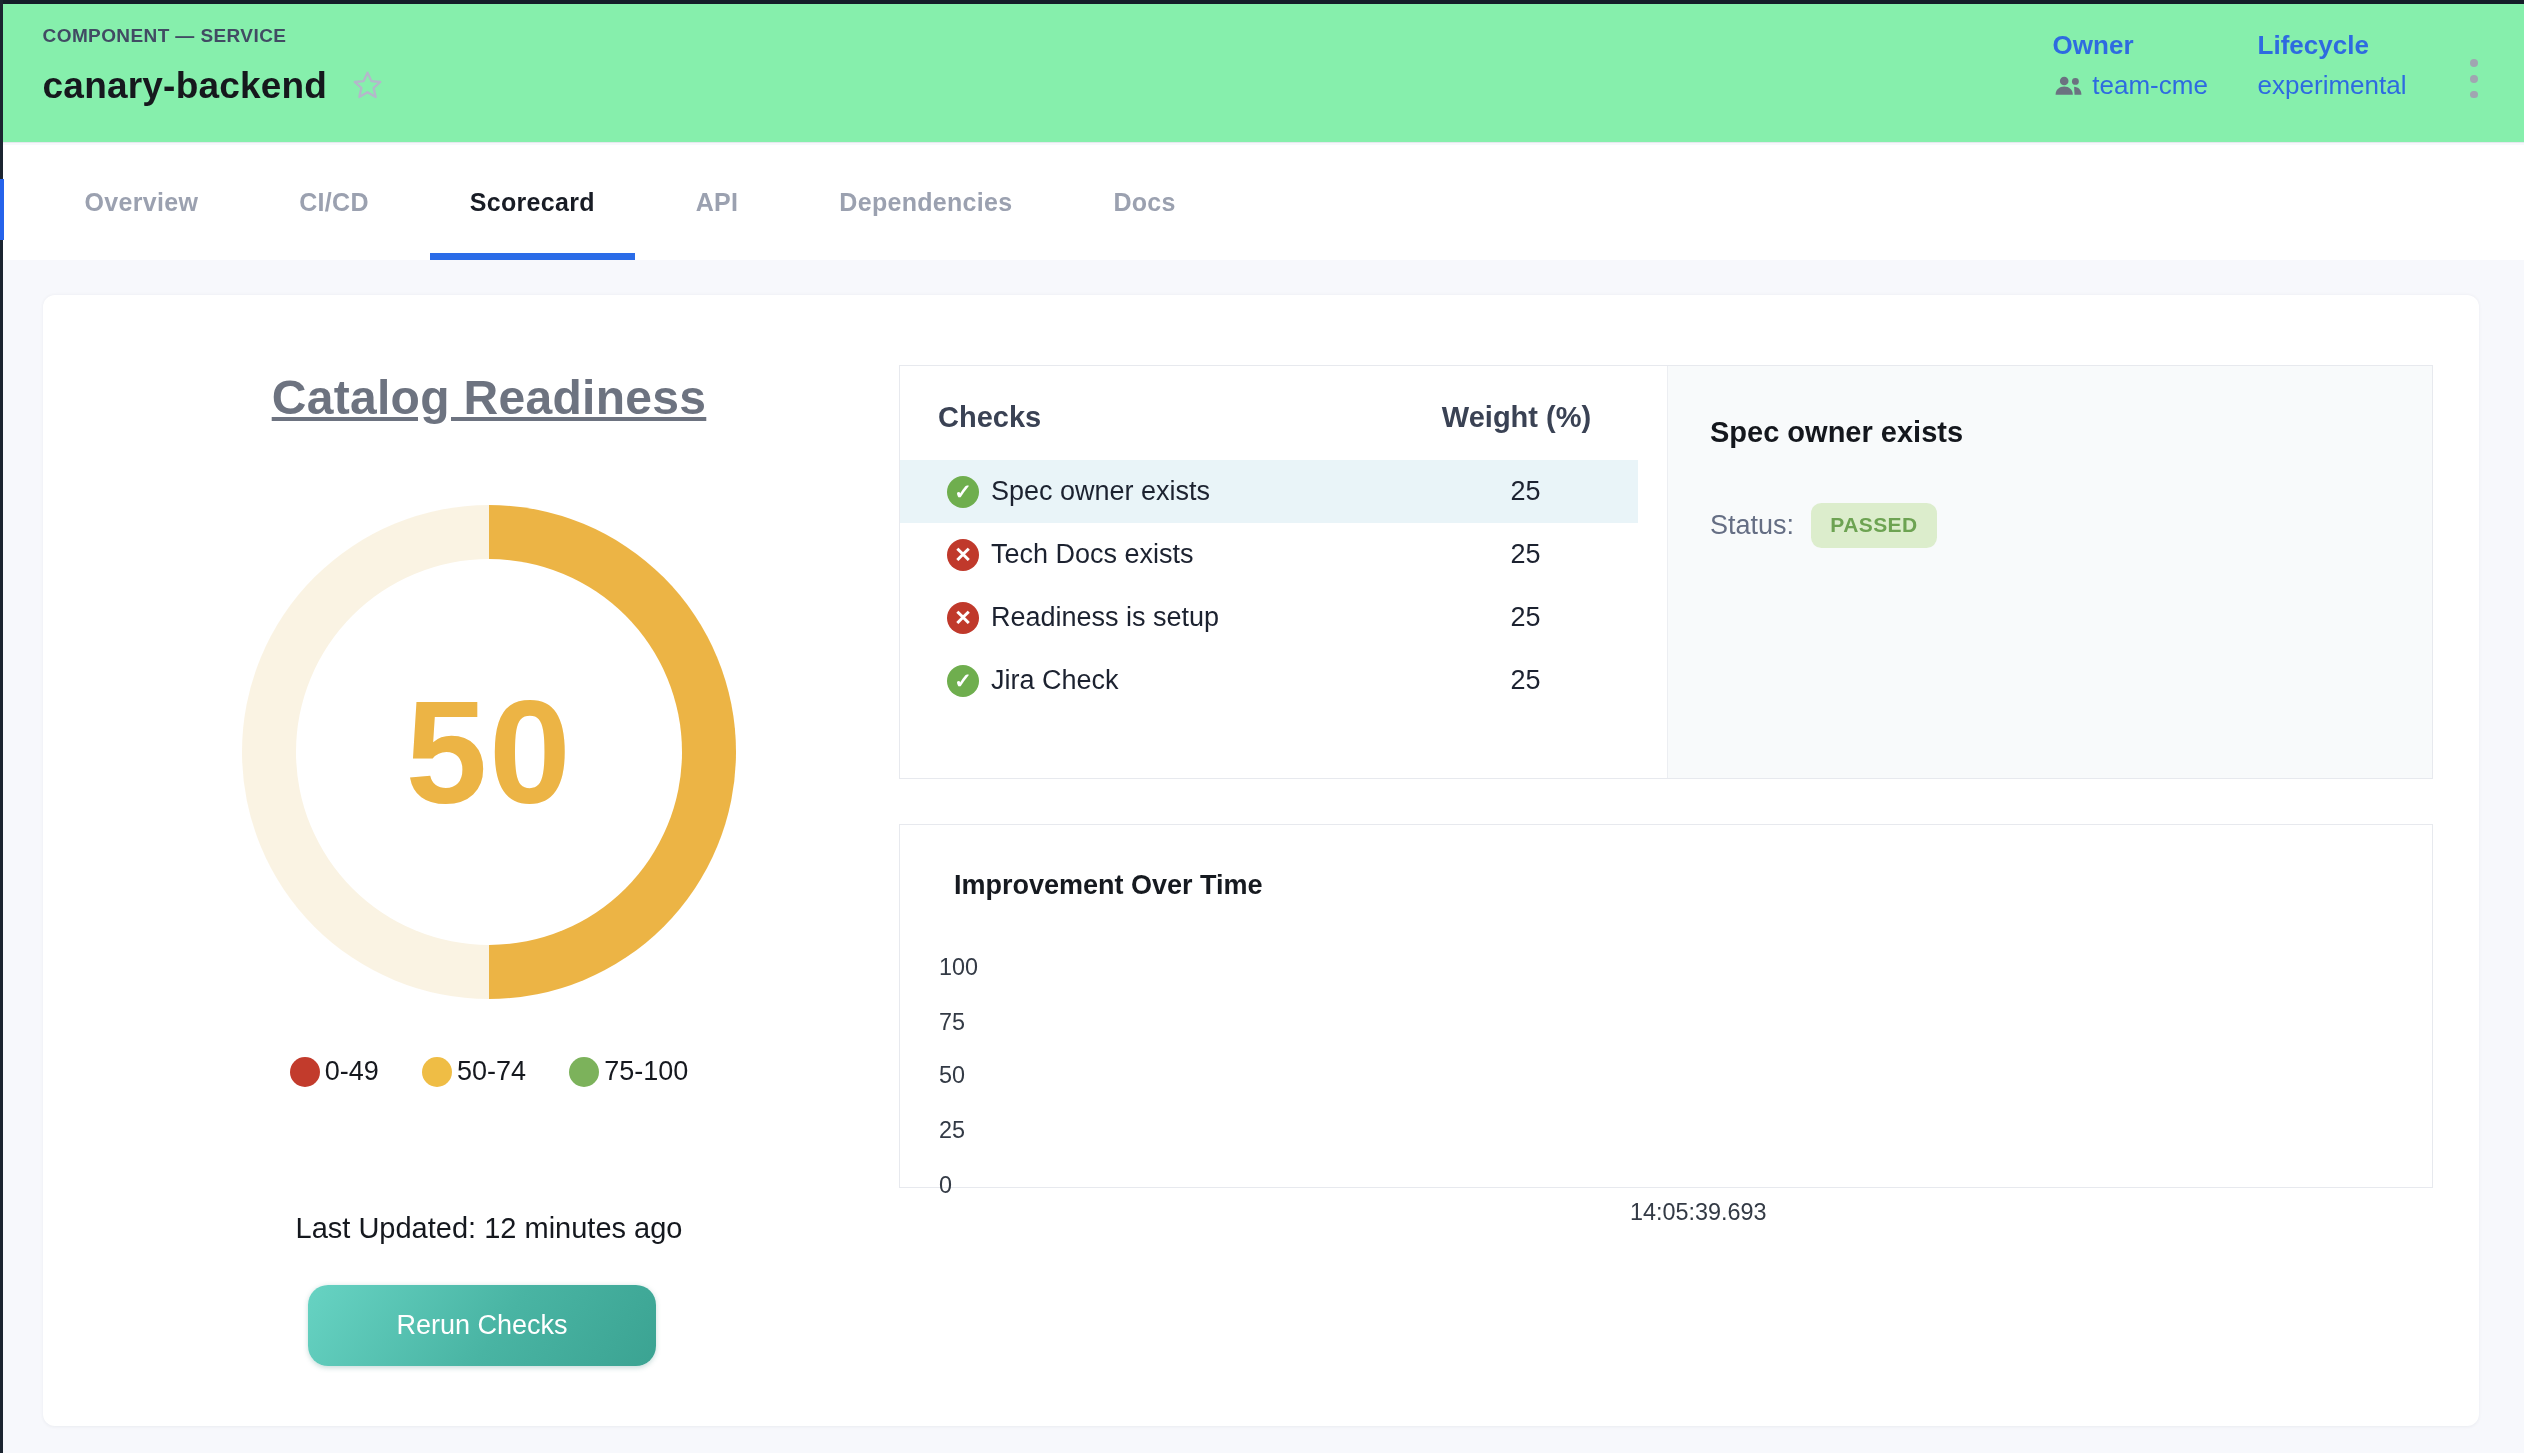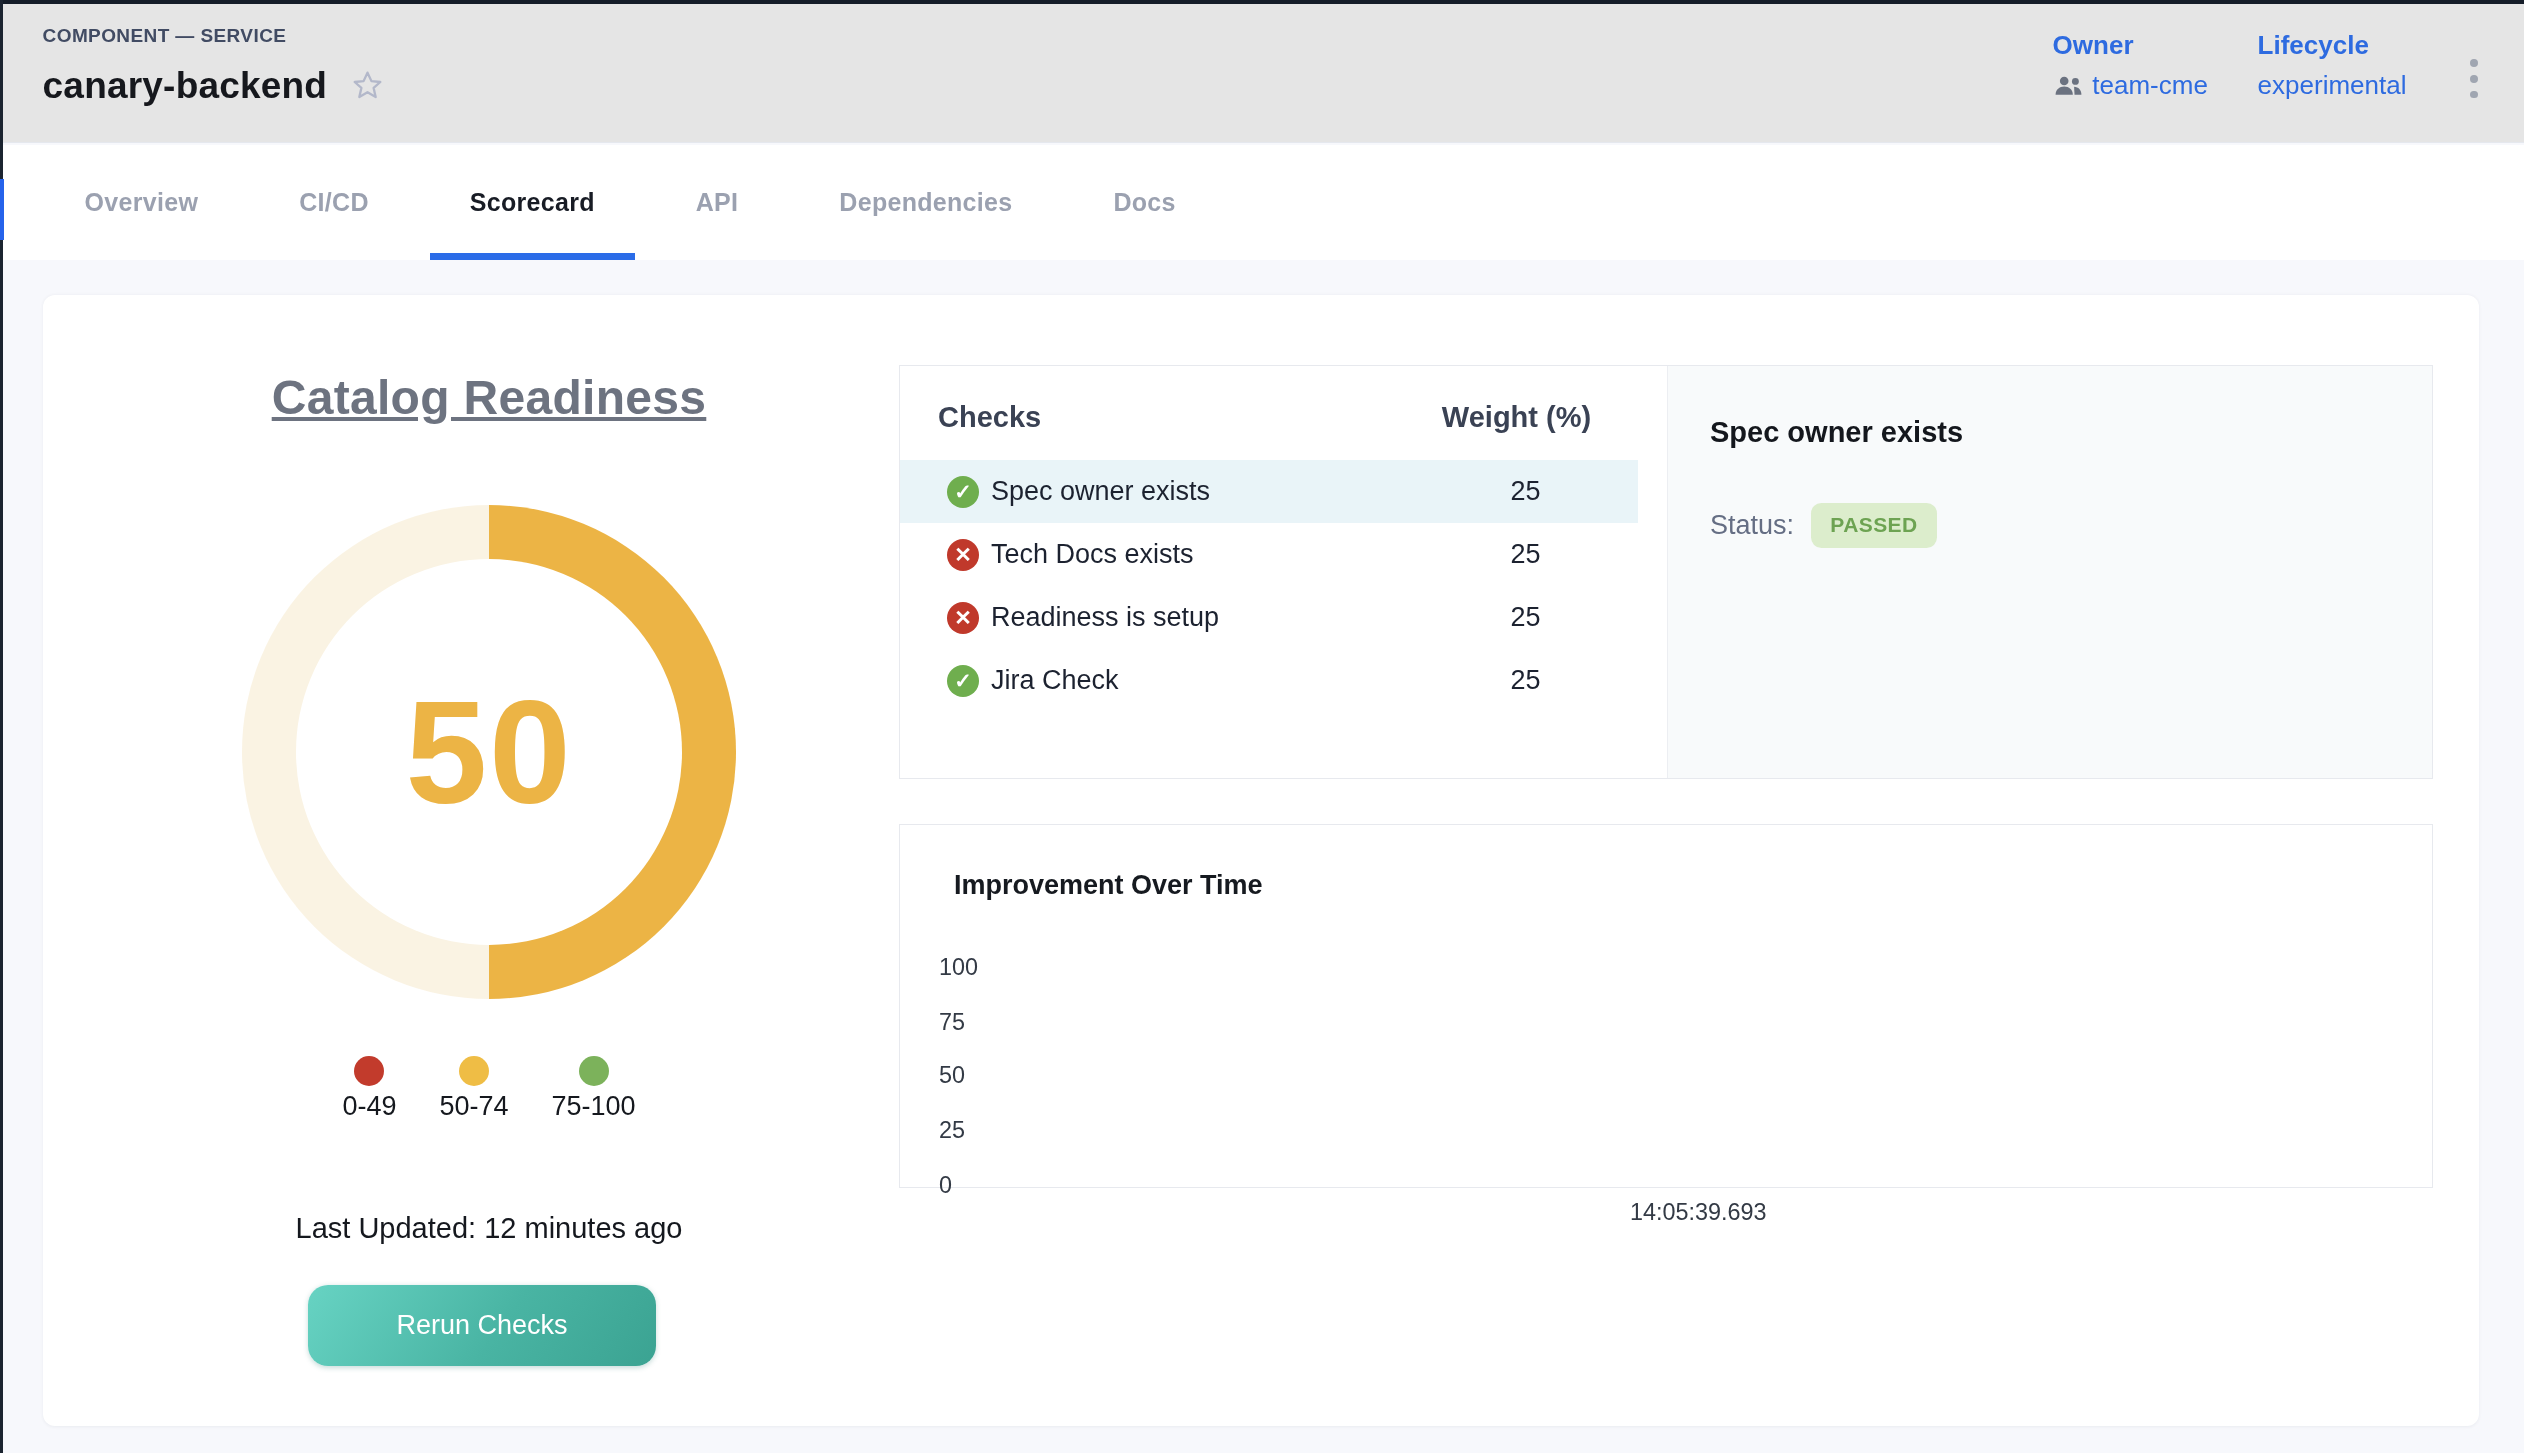--- a/index.html
+++ b/index.html
@@ -12,21 +12,21 @@
     color:#15181e;
   }
   
   .top-edge { position:absolute; top:0; left:0; width:100%; height:4.3px; background:#151d29; z-index:50; }
   .left-edge { position:absolute; top:0; left:0; width:2.6px; height:100%; background:#1b2430; z-index:50; }
   .left-accent { position:absolute; top:179px; left:0; width:3.5px; height:61px; background:#2563eb; z-index:51; }
 
   
   .header {
     position:absolute; top:4.3px; left:2.6px; right:0; height:139px;
-    background:#e5e5e5; border-bottom:1.7px solid #e5e8ee; padding:21px 0 0 40px;
+    background:#86efac; border-bottom:1.7px solid #e5e8ee; padding:21px 0 0 40px;
   }
   .eyebrow { font-size:19px; font-weight:600; letter-spacing:0.4px; color:#414b63; }
   .title-row { display:flex; align-items:center; gap:22.5px; margin-top:17.3px; }
   .entity-title { font-size:37px; font-weight:700; color:#16181d; letter-spacing:0.2px; }
   .star { width:35px; height:35px; display:block; cursor:pointer; }
   .meta-block { display:flex; flex-direction:column; gap:8.7px; }
   .meta-owner { position:absolute; left:2050px; top:26px; }
   .meta-lifecycle { position:absolute; left:2255px; top:26px; }
   .meta-label { font-size:26px; font-weight:700; color:#2e6be0; }
   .meta-value { font-size:26px; color:#2e6be0; display:flex; align-items:center; gap:8.7px; }
@@ -66,21 +66,21 @@
   }
   .gauge-hole {
     width:386px; height:386px; border-radius:50%; background:#ffffff;
     display:flex; align-items:center; justify-content:center;
   }
   .gauge-value { font-size:147px; font-weight:700; color:#ecb445; letter-spacing:1.7px; }
   .legend {
     position:absolute; left:56px; top:761px; width:780px;
     display:flex; justify-content:center; gap:43px;
   }
-  .legend-item { display:flex; align-items:center; gap:5.2px; font-size:27px; color:#15181e;flex-direction:column; }
+  .legend-item { display:flex; align-items:center; gap:5.2px; font-size:27px; color:#15181e; }
   .legend-dot { width:30px; height:30px; border-radius:50%; }
   .dot-red { background:#c23b2c; }
   .dot-yellow { background:#efbd45; }
   .dot-green { background:#7cb25b; }
   .last-updated {
     position:absolute; left:56px; top:917px; width:780px; text-align:center;
     font-size:29px; color:#15181e;
   }
   .rerun-btn {
     position:absolute; left:265px; top:990px; width:348px; height:81px;

